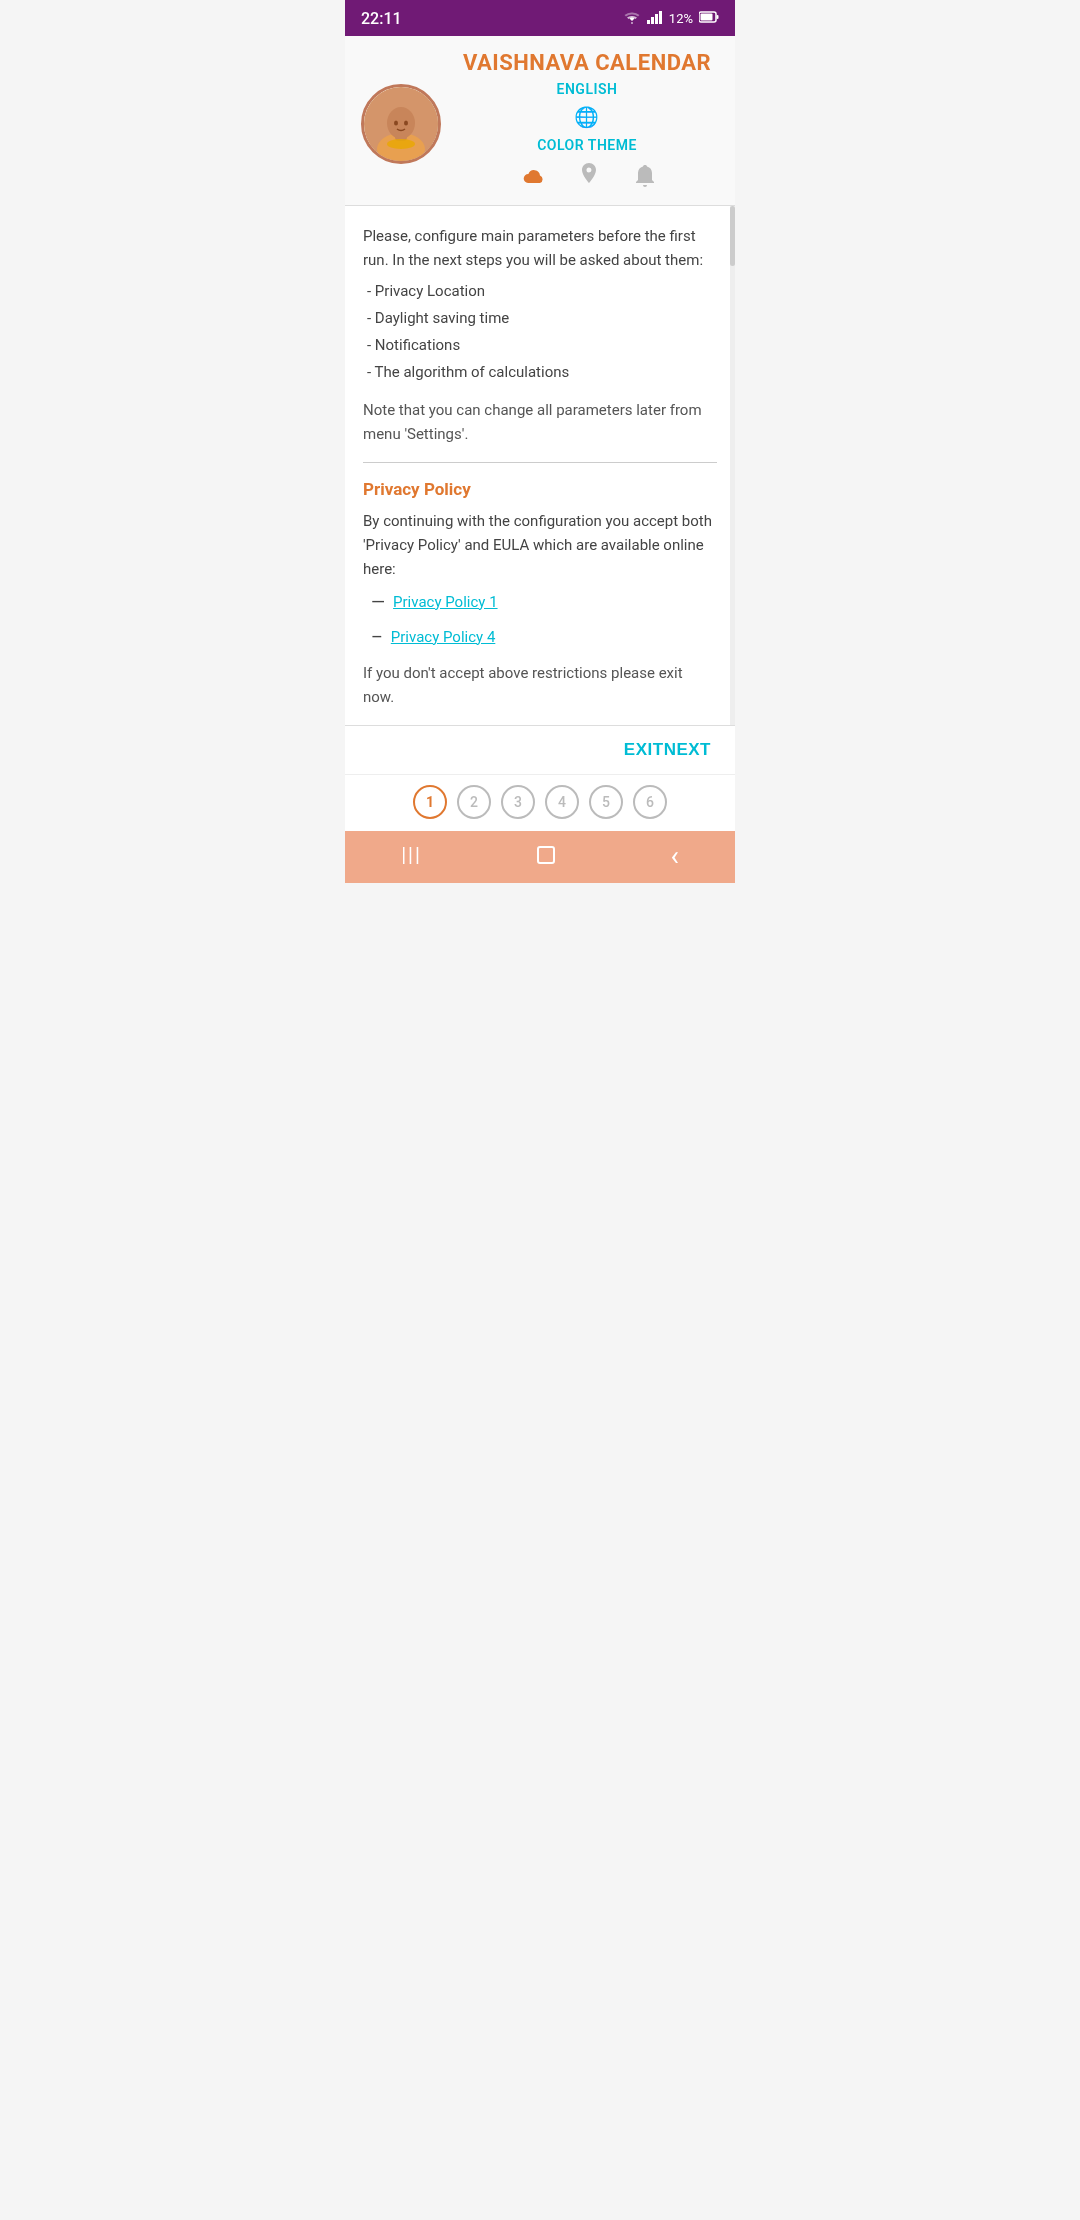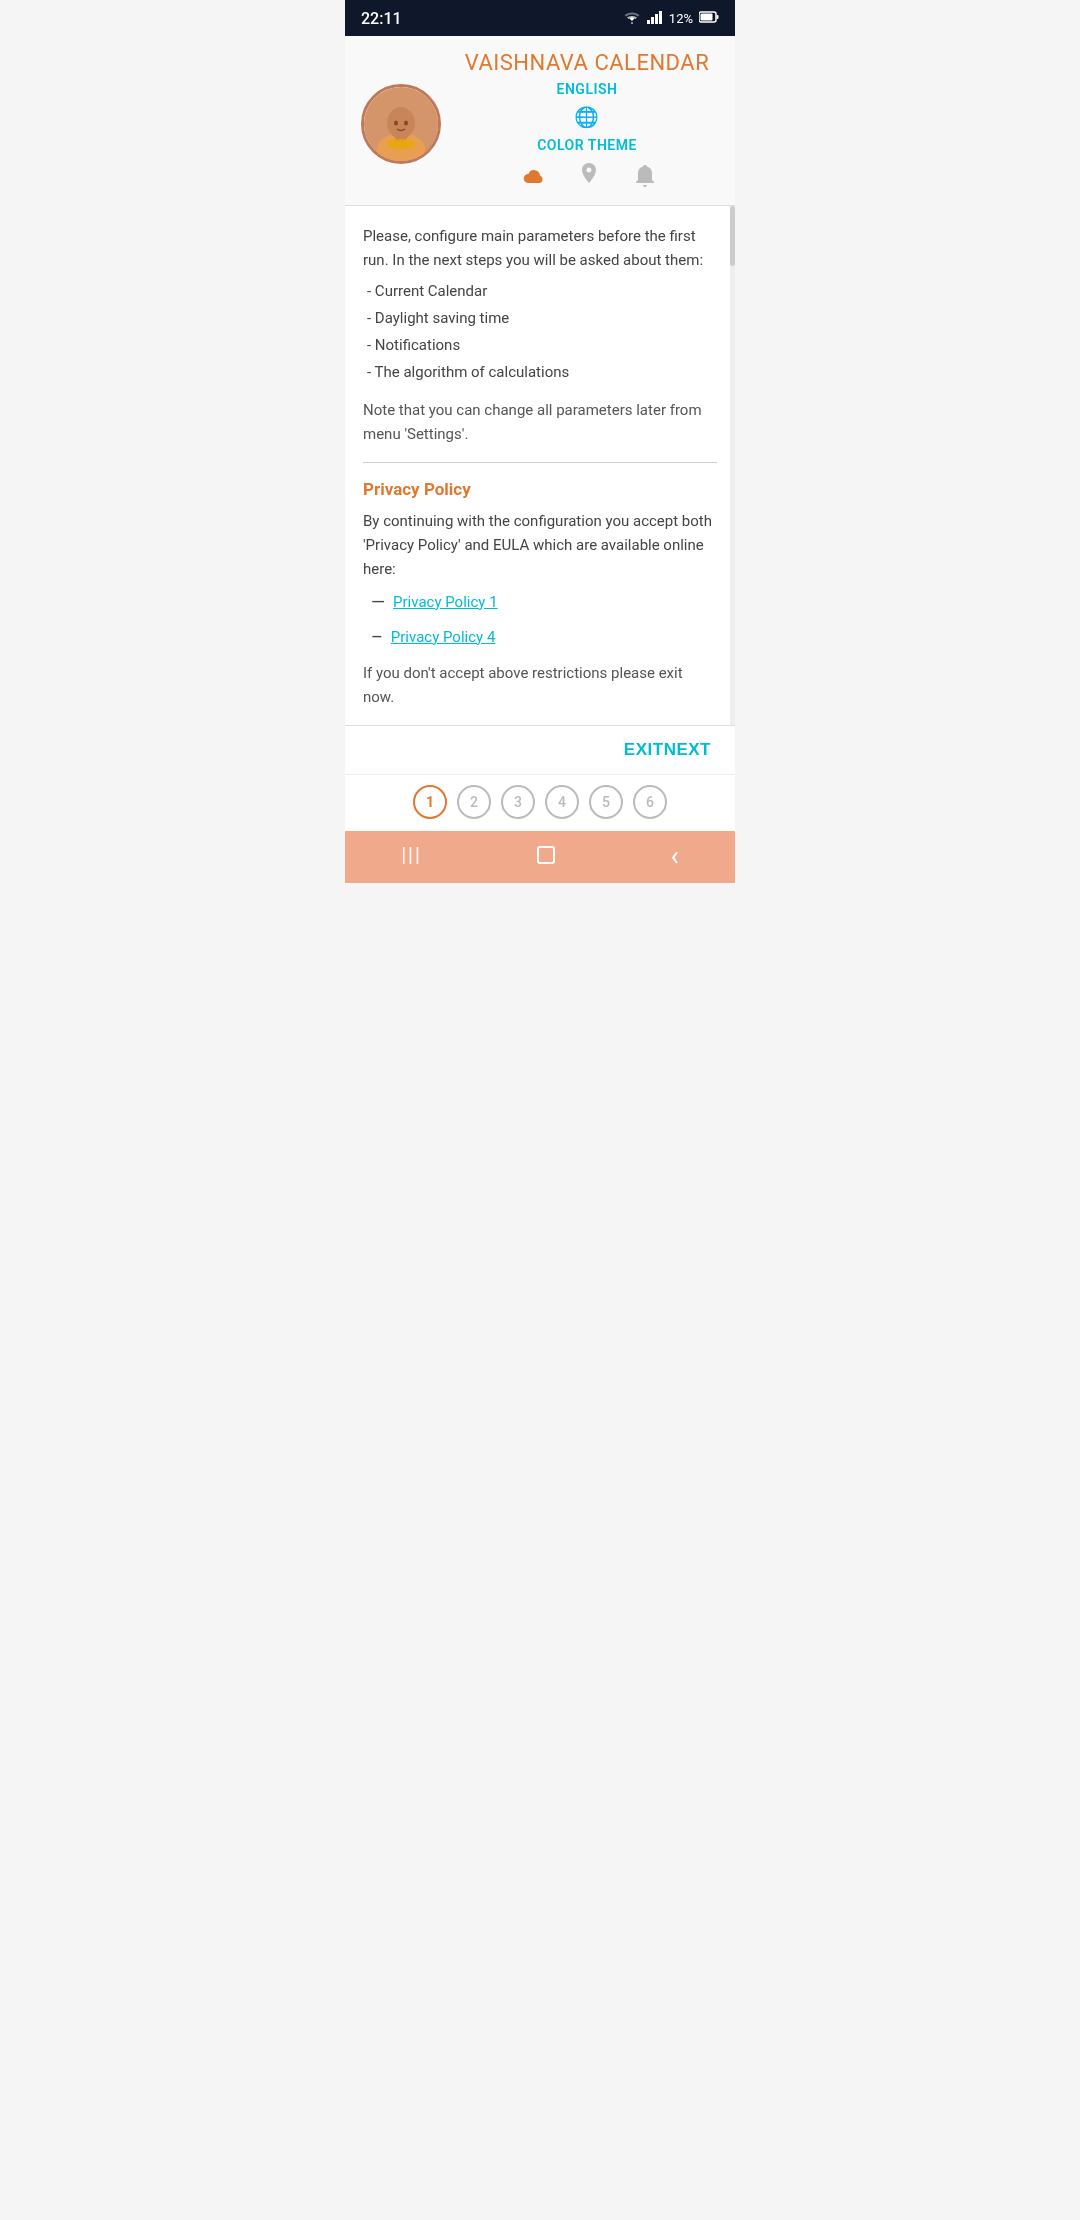--- a/index.html
+++ b/index.html
@@ -10,21 +10,21 @@
       min-height: 800px;
       font-family: 'Roboto', Arial, sans-serif;
       background: #f5f5f5;
       display: flex;
       flex-direction: column;
       margin: 0 auto;
     }
 
     
     .status-bar {
-      background: #0f172a;
+      background: #701a75;
       display: flex;
       justify-content: space-between;
       align-items: center;
       padding: 6px 16px;
       height: 36px;
     }
     .status-time {
       color: white;
       font-size: 16px;
       font-weight: 500;
@@ -69,21 +69,21 @@
     }
     .header-right {
       display: flex;
       flex-direction: column;
       align-items: center;
       flex: 1;
     }
     .app-title {
       color: #e07830;
       font-size: 22px;
-      font-weight: 400;
+      font-weight: 700;
       letter-spacing: 0.5px;
       text-align: center;
     }
     .header-links {
       display: flex;
       flex-direction: column;
       align-items: center;
       gap: 8px;
       margin-top: 6px;
     }
@@ -368,21 +368,21 @@
       </span>
     </div>
   </div>
 </div>
 
 <div class="divider"></div>
 
 <div class="main-wrapper">
   <div class="main-content">
     <div class="body-text">Please, configure main parameters before the first run. In the next steps you will be asked about them:</div>
-    <div class="list-item"> - Current Calendar</div>
+    <div class="list-item"> - Privacy Location</div>
     <div class="list-item"> - Daylight saving time</div>
     <div class="list-item"> - Notifications</div>
     <div class="list-item"> - The algorithm of calculations</div>
     <div class="note-text">Note that you can change all parameters later from menu 'Settings'.</div>
 
     <div class="section-divider"></div>
 
     <div class="privacy-title">Privacy Policy</div>
     <div class="privacy-text">By continuing with the configuration you accept both 'Privacy Policy' and EULA which are available online here:</div>
 

